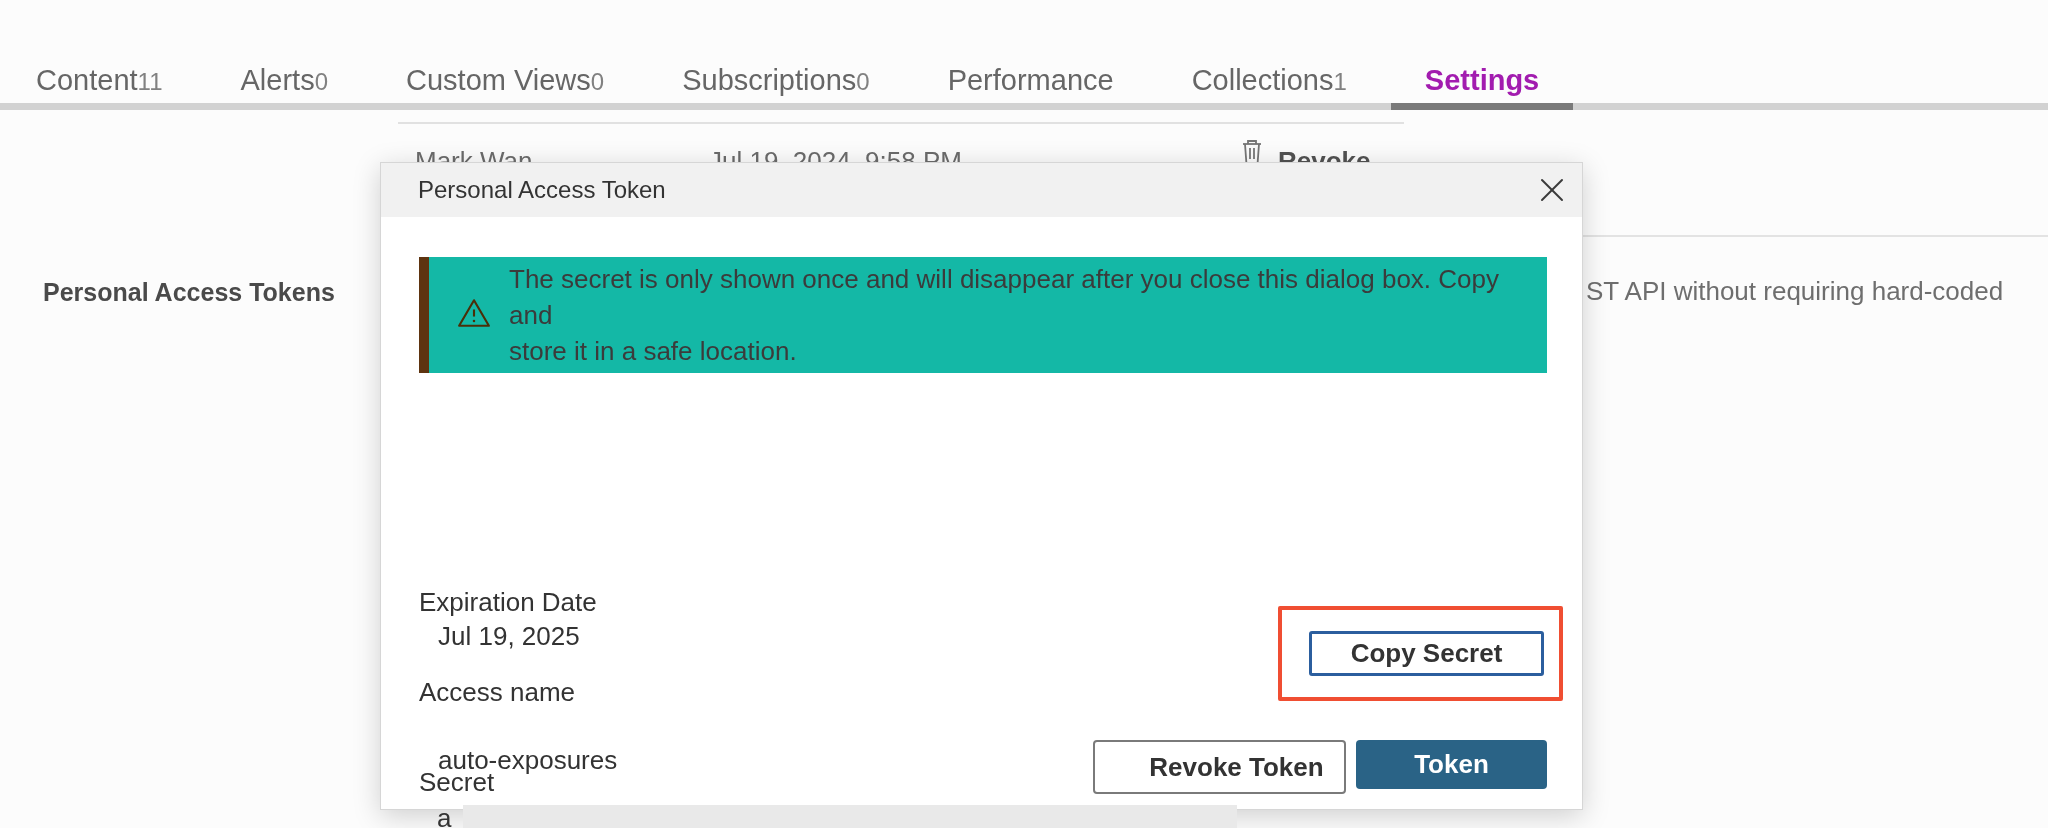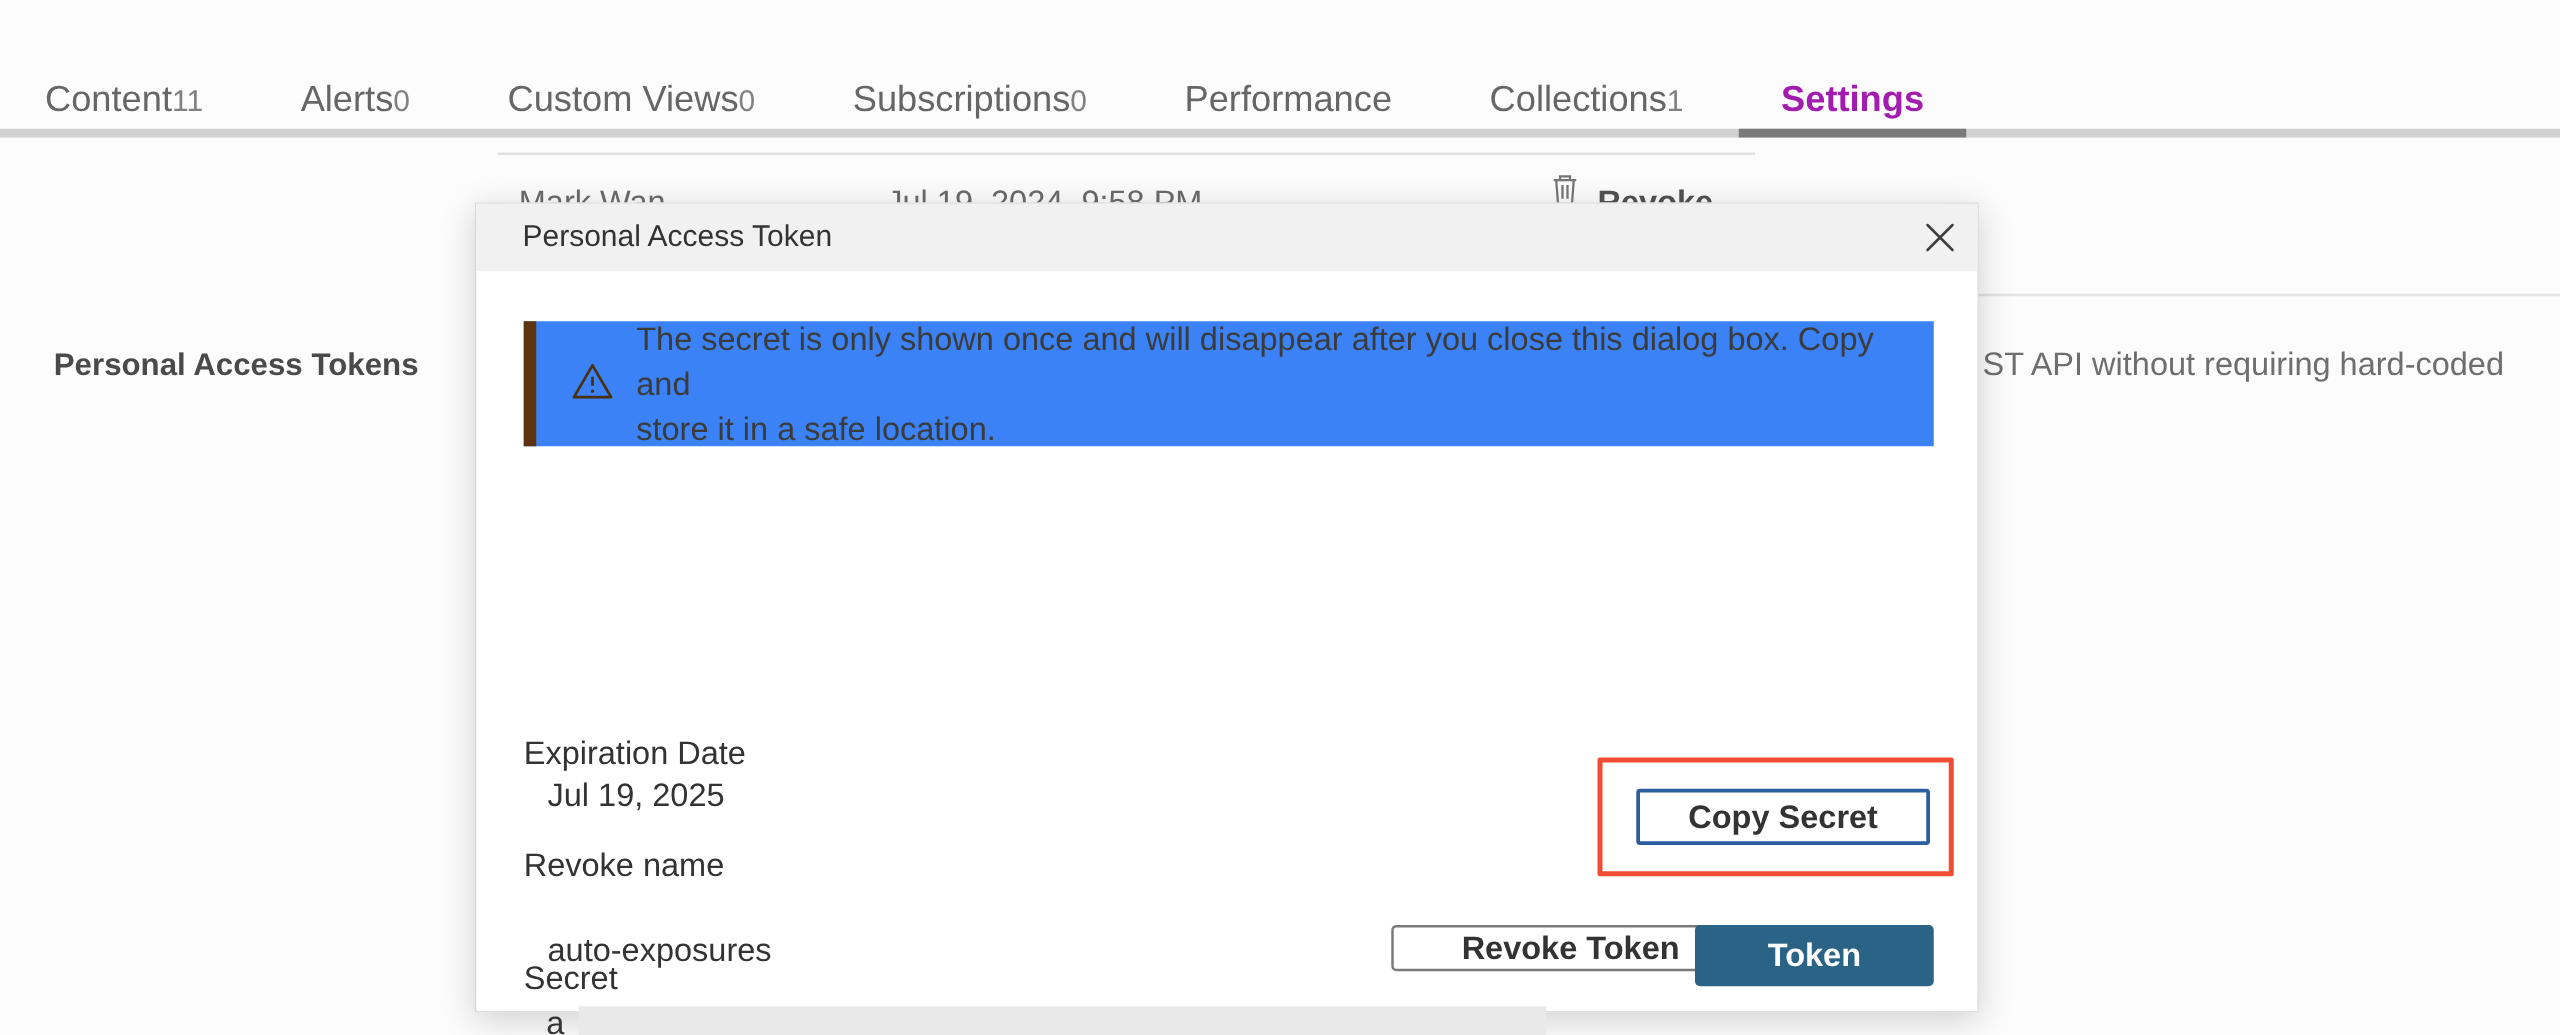--- a/index.html
+++ b/index.html
@@ -37,22 +37,22 @@
   .modal-header{
     position:absolute;left:0;top:0;right:0;height:54px;background:#f1f1f1;
     display:flex;align-items:center;
   }
   .modal-title{margin-left:37px;font-size:24px;color:#333;}
   .modal-close{
     position:absolute;left:1157px;top:13px;width:28px;height:28px;display:flex;
     align-items:center;justify-content:center;cursor:pointer;background:none;border:none;padding:0;
   }
   .warning-banner{
-    position:absolute;left:38px;top:94px;width:1128px;height:100px;box-sizing:border-box;
-    background:#3b82f6;border-left:10px solid #5e3410;
+    position:absolute;left:38px;top:94px;width:1128px;height:116px;box-sizing:border-box;
+    background:#14b8a6;border-left:10px solid #5e3410;
     display:flex;align-items:center;padding-left:28px;
   }
   .warning-text{margin-left:18px;font-size:26px;line-height:36px;color:#3b3b3b;white-space:pre-line;}
   .field-label{position:absolute;left:38px;font-size:26px;color:#333;}
   .field-value{position:absolute;left:57px;font-size:26px;color:#333;}
   .lbl-exp{top:424px;} .val-exp{top:458px;}
   .lbl-tok{top:514px;} .val-tok{top:549px;margin-top:33px;}
   .lbl-sec{top:604px;}
   .secret-row{position:absolute;left:56px;top:640px;display:flex;align-items:center;}
   .secret-char{font-size:26px;color:#333;}
@@ -61,21 +61,21 @@
        display:flex;align-items:center;justify-content:center;cursor:pointer;box-sizing:border-box;background:#fff;}
   .btn-copy{
     position:absolute;left:928px;top:468px;width:235px;height:45px;
     border:3px solid #2b5e9e;border-radius:3px;
   }
   .annotation-box{
     position:absolute;left:897px;top:443px;width:285px;height:95px;box-sizing:border-box;
     border:4px solid #f04e32;border-radius:2px;pointer-events:none;z-index:12;
   }
   .btn-revoke{
-    position:absolute;left:732px;top:577px;width:253px;height:37px;
+    position:absolute;left:712px;top:577px;width:253px;height:54px;
     border:2px solid #7a7a7a;border-radius:4px;padding-left:40px;
   }
   .btn-done{
     position:absolute;left:975px;top:577px;width:191px;height:49px;
     background:#2a6386;border:none;border-radius:4px;color:#fff;
   }
 </style>
 </head>
 <body>
 
@@ -149,21 +149,21 @@
           <circle cx="12" cy="16.6" r="0.9" fill="#4a2f08" stroke="none"></circle>
         </svg>
       </span>
       <span class="warning-text">The secret is only shown once and will disappear after you close this dialog box. Copy and
 store it in a safe location.</span>
     </div>
 
     <div class="field-label lbl-exp">Expiration Date</div>
     <div class="field-value val-exp">Jul 19, 2025</div>
 
-    <div class="field-label lbl-tok">Revoke name</div>
+    <div class="field-label lbl-tok">Access name</div>
     <div class="field-value val-tok">auto-exposures</div>
 
     <div class="field-label lbl-sec">Secret</div>
     <div class="secret-row">
       <span class="secret-char">a</span>
       <span class="secret-bar"></span>
     </div>
 
     <button class="btn btn-copy">Copy Secret</button>
     <div class="annotation-box"></div>

